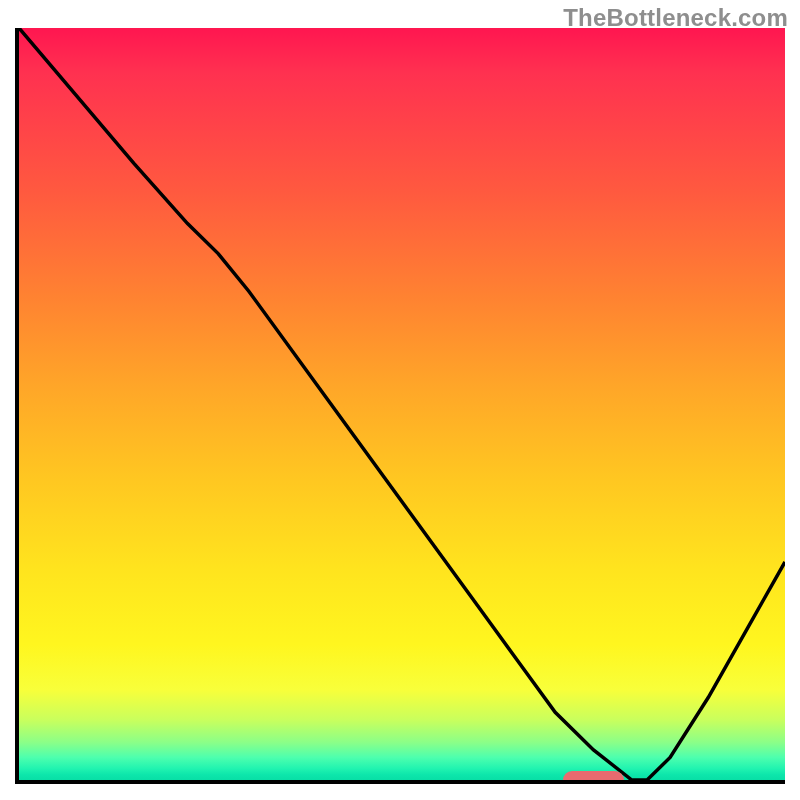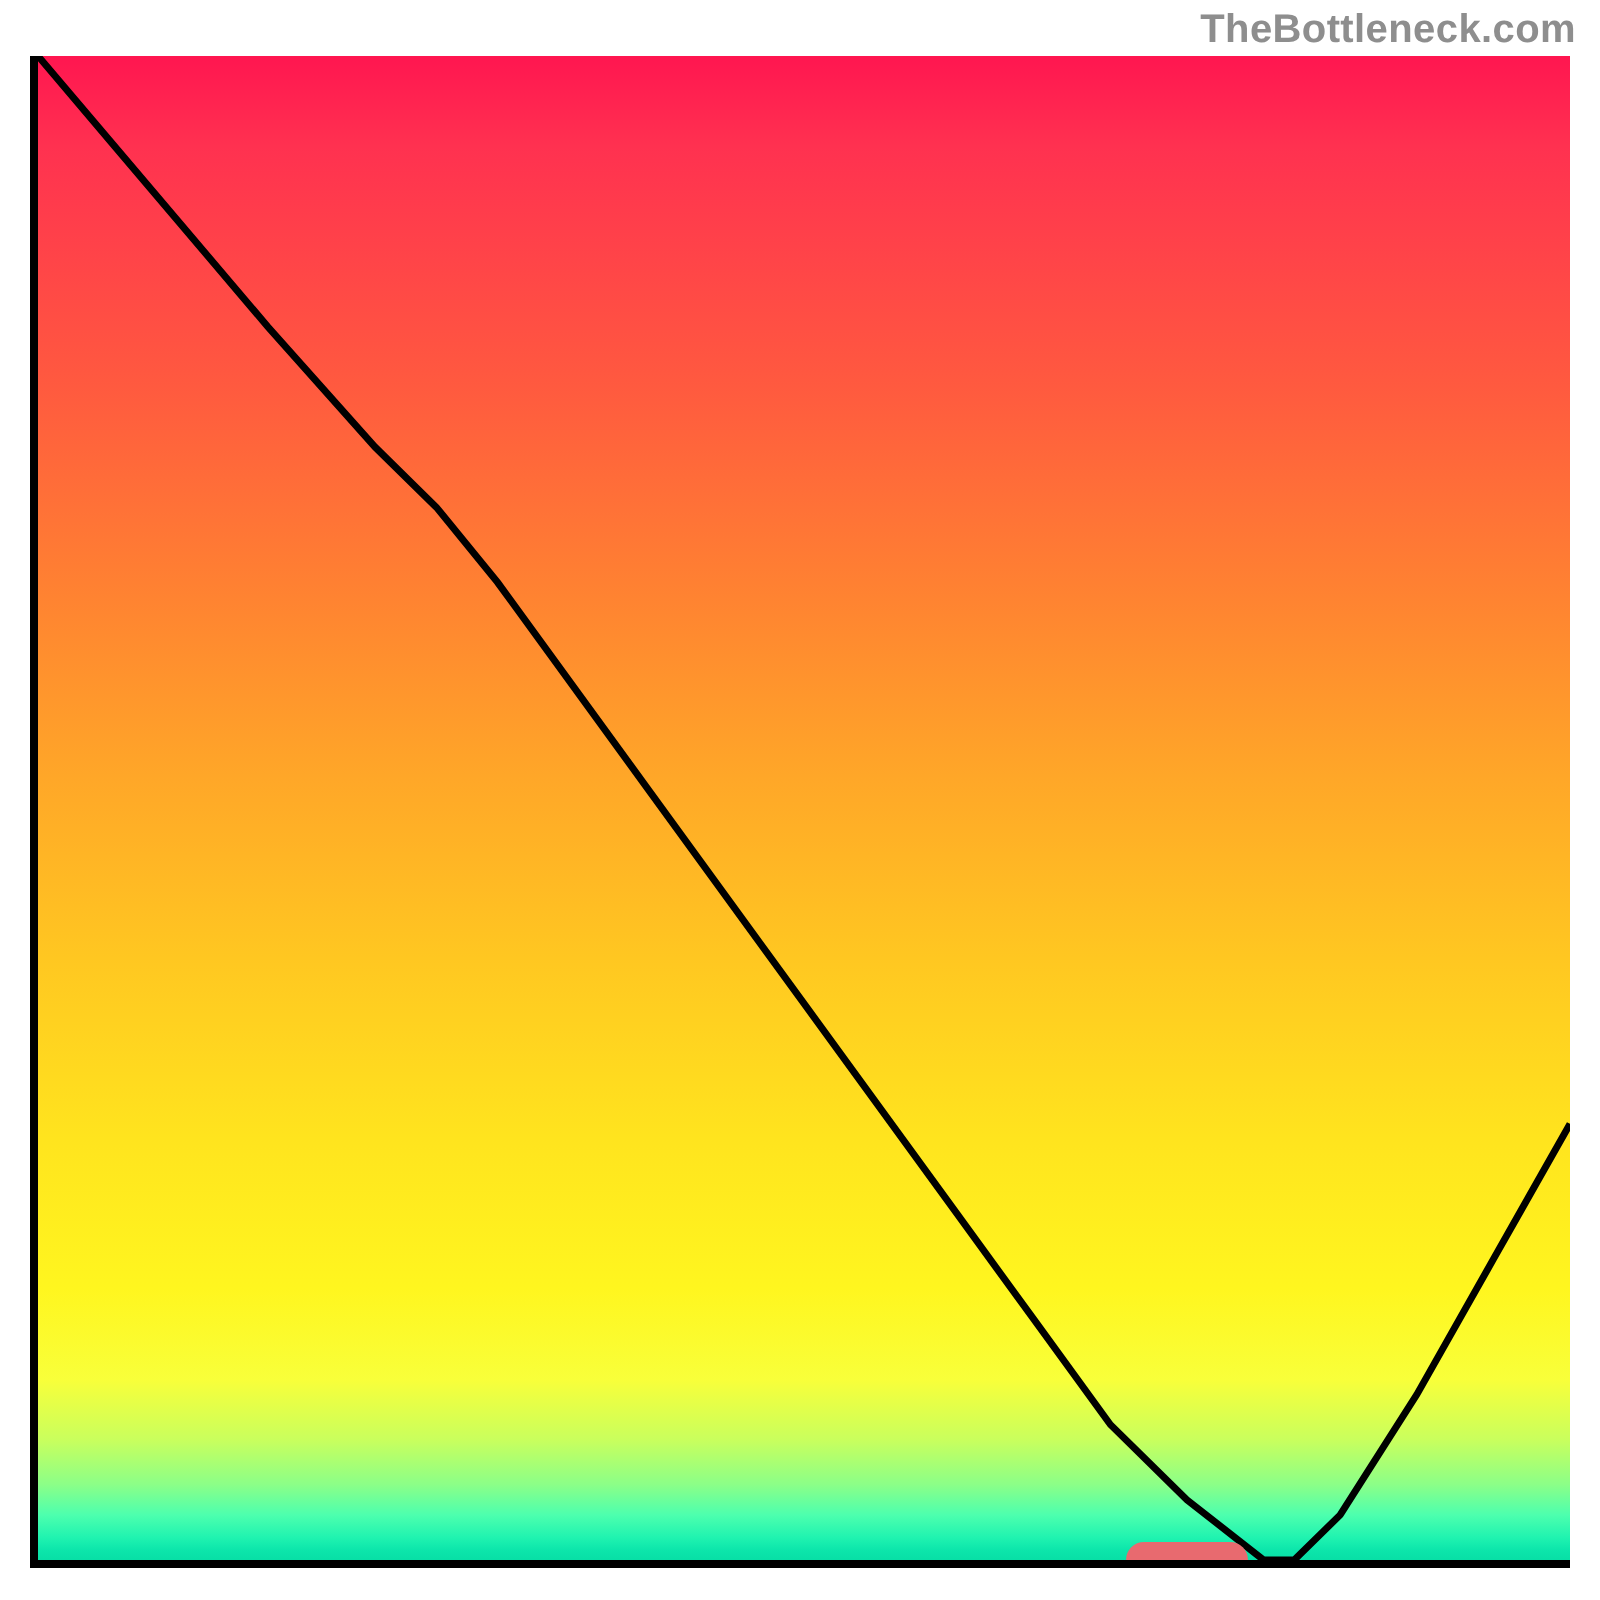--- a/index.html
+++ b/index.html
@@ -57,21 +57,21 @@
   .marker {
     position: absolute;
     background: #e86a6f;
     border-radius: 9px;
   }
   .watermark {
     position: absolute;
     top: 4px;
     right: 12px;
     font-family: Arial, Helvetica, sans-serif;
-    font-size: 20px;
+    font-size: 24px;
     font-weight: 600;
     color: #8e8e8e;
     letter-spacing: 0.2px;
   }
 </style>
 </head>
 <body>
 
 <div class="stage">
   <div class="watermark">TheBottleneck.com</div>

